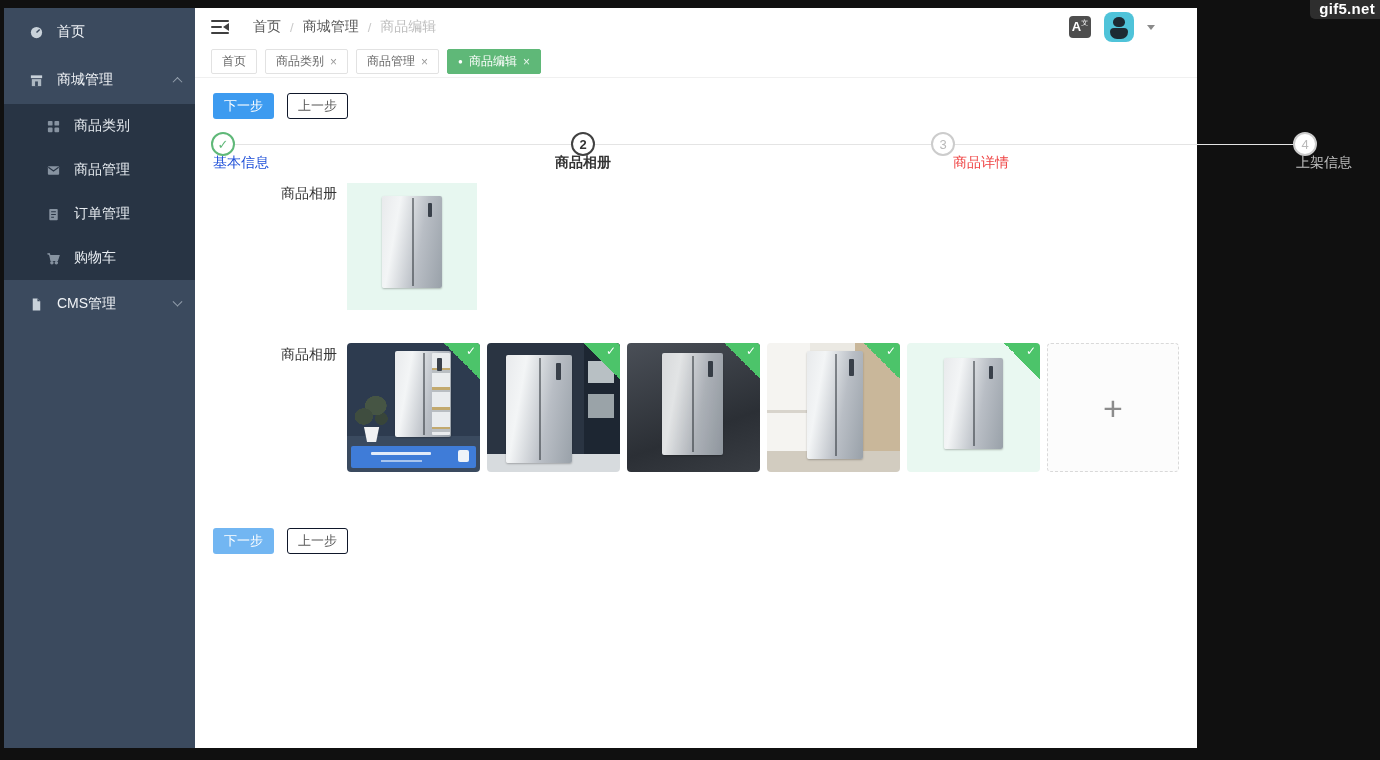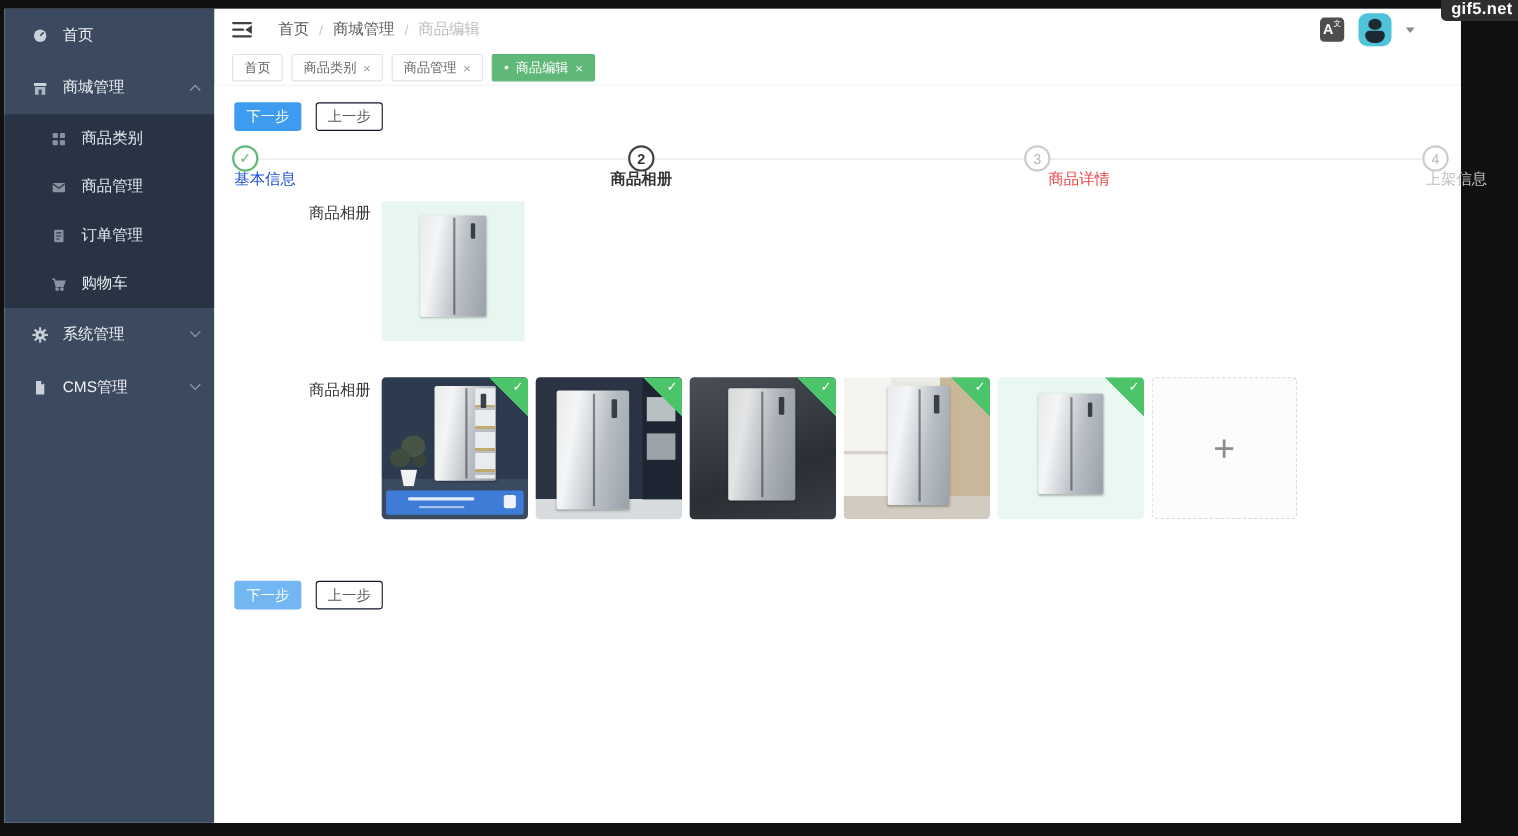--- a/index.html
+++ b/index.html
@@ -1,19 +1,19 @@
 <!DOCTYPE html>
 <html><head>
 <meta charset="utf-8">
 <style>
   * { margin:0; padding:0; box-sizing:border-box; }
   html,body { width:1380px; height:760px; }
   body { background:#101010; font-family:"Liberation Sans","DejaVu Sans",sans-serif; position:relative; overflow:hidden; }
 
-  .app { position:absolute; left:4px; top:8px; width:1324px; height:740px; background:#fff; display:flex; }
+  .app { position:absolute; left:4px; top:8px; width:1193px; height:740px; background:#fff; display:flex; }
 
   
   .sidebar { width:191px; flex-shrink:0; background:#3b4a5e; }
   .side-item { height:48px; display:flex; align-items:center; padding:0 14px 0 24px; font-size:14px; color:#eef2f6; cursor:pointer; }
   .sicon { width:16px; height:16px; margin-right:13px; display:flex; align-items:center; justify-content:center; color:#c9d2da; }
   .sicon svg { width:15px; height:15px; fill:currentColor; }
   .slabel { color:#f0f3f6; }
   .chev { margin-left:auto; width:7px; height:7px; border-right:1.6px solid #95a1ae; border-bottom:1.6px solid #95a1ae; }
   .chev.up { transform:rotate(-135deg) translate(-1px,-1px); }
   .chev.down { transform:rotate(45deg) translate(-2px,-2px); }
@@ -194,42 +194,20 @@
           <svg viewBox="0 0 16 16" fill="none" stroke="currentColor" stroke-width="1.3">
               <path d="M1.5 3h2.2l1.6 7h6.9l1.7-5H4.6"></path>
               <circle cx="6.3" cy="12.6" r="1.2" fill="currentColor"></circle>
               <circle cx="11" cy="12.6" r="1.2" fill="currentColor"></circle>
             </svg>
         </span>
         <span class="slabel">购物车</span>
       </div>
     </div>
 
-    <div class="side-item">
-      <span class="sicon">
-        <svg viewBox="0 0 16 16">
-            <circle cx="8" cy="8" r="4.6"></circle>
-            <circle cx="8" cy="8" r="1.7" fill="#3b4a5e"></circle>
-            <g>
-              <rect x="7" y="0.5" width="2" height="3"></rect>
-              <rect x="7" y="12.5" width="2" height="3"></rect>
-              <rect x="0.5" y="7" width="3" height="2"></rect>
-              <rect x="12.5" y="7" width="3" height="2"></rect>
-            </g>
-            <g transform="rotate(45 8 8)">
-              <rect x="7" y="0.5" width="2" height="3"></rect>
-              <rect x="7" y="12.5" width="2" height="3"></rect>
-              <rect x="0.5" y="7" width="3" height="2"></rect>
-              <rect x="12.5" y="7" width="3" height="2"></rect>
-            </g>
-          </svg>
-      </span>
-      <span class="slabel">系统管理</span>
-      <span class="chev down"></span>
-    </div>
 
 
     <div class="side-item">
       <span class="sicon">
         <svg viewBox="0 0 16 16">
             <path d="M4 1.5h5l3 3V14.5H4z"></path>
             <path d="M9 1.5v3h3" fill="#3b4a5e"></path>
           </svg>
       </span>
       <span class="slabel">CMS管理</span>

